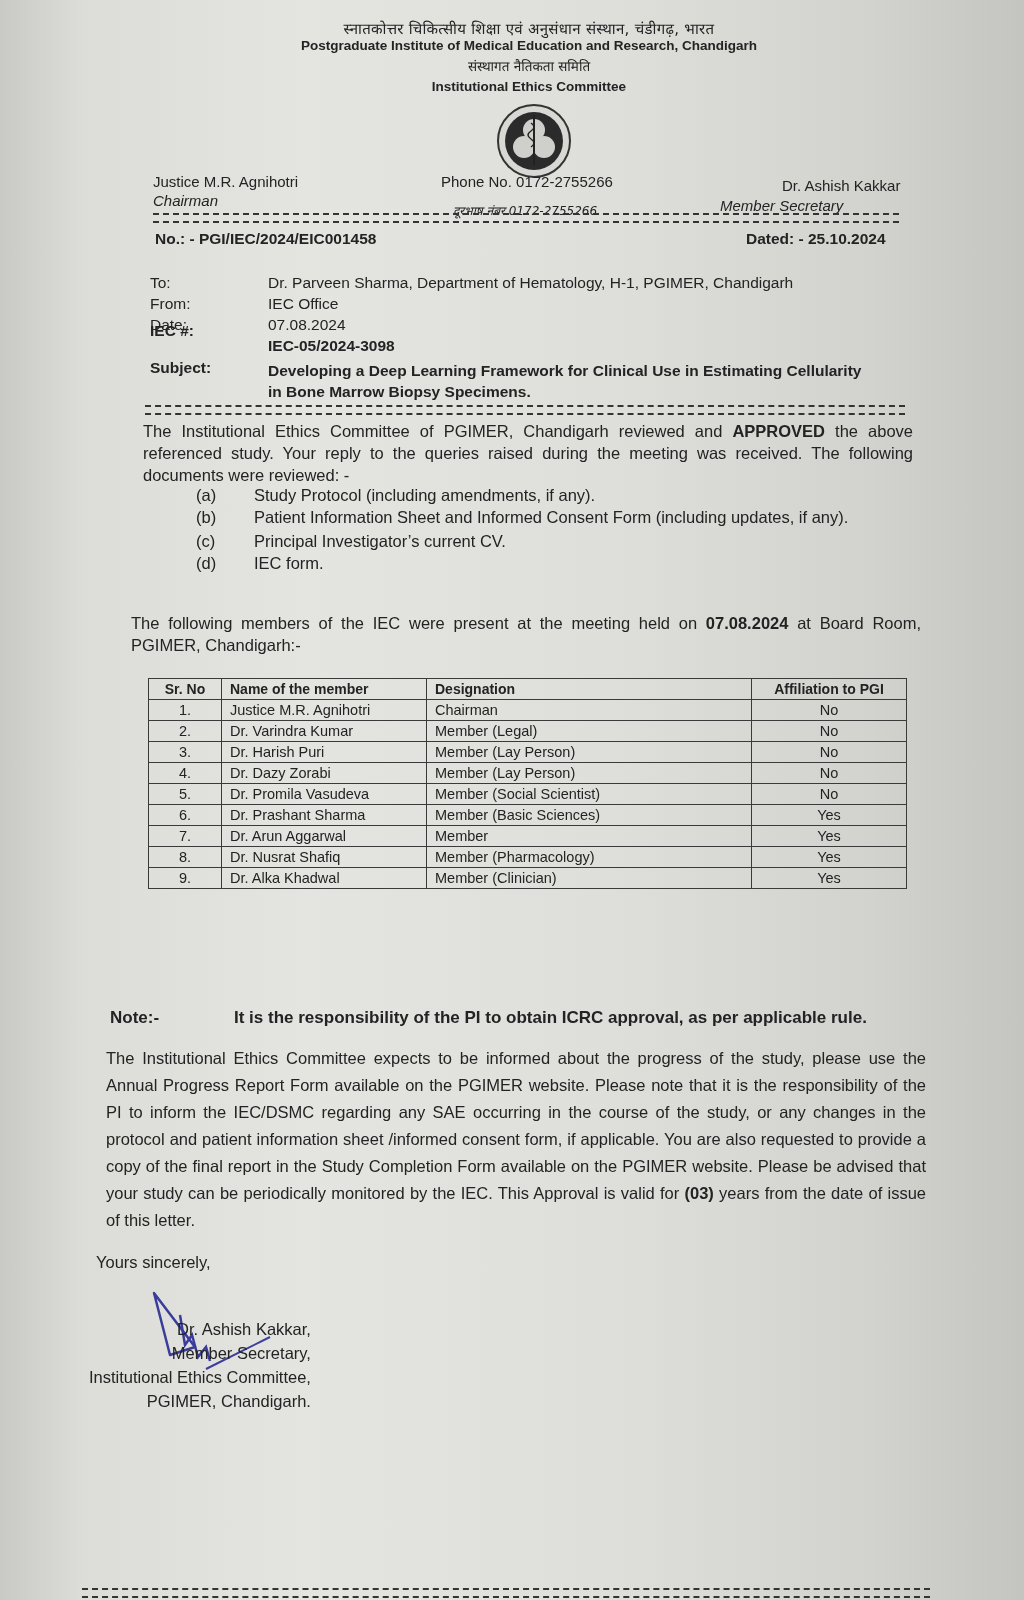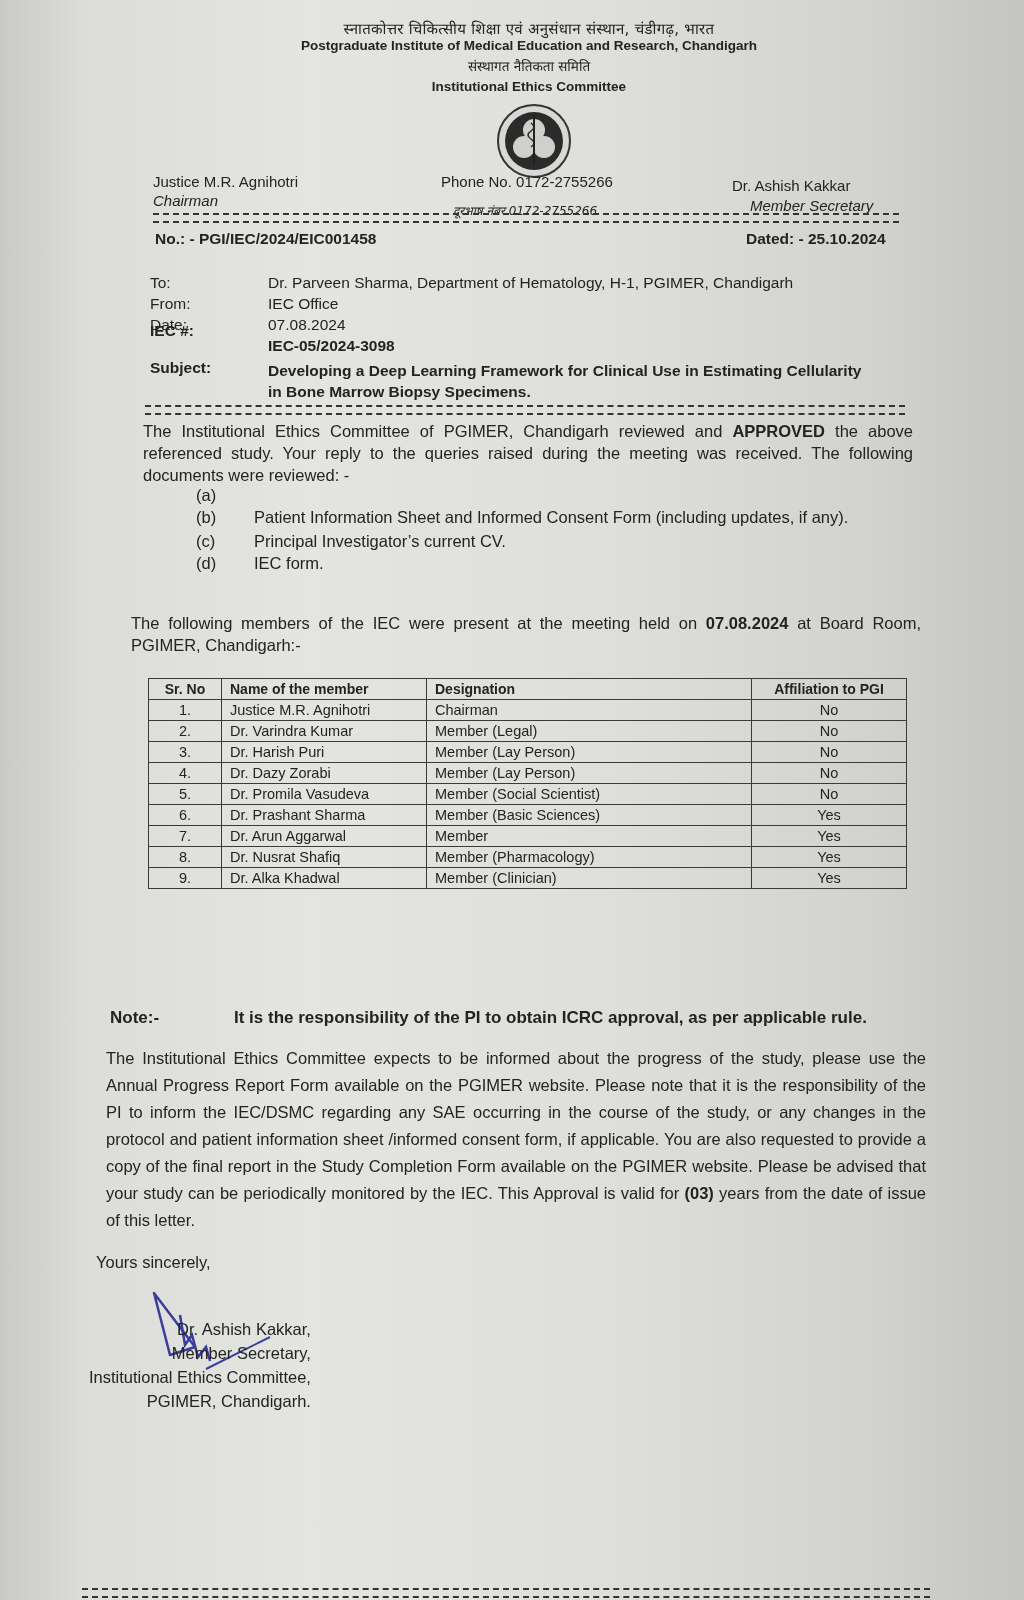--- a/index.html
+++ b/index.html
@@ -52,22 +52,22 @@
     <circle cx="28" cy="44" r="11" fill="#cfcfcb"></circle>
     <circle cx="48" cy="44" r="11" fill="#cfcfcb"></circle>
     <line x1="38" y1="12" x2="38" y2="62" stroke="#222" stroke-width="2"></line>
     <path d="M35 20 q6 4 0 8 q-6 4 0 8 q6 4 0 8" fill="none" stroke="#222" stroke-width="1.5"></path>
   </svg>
 
   <div class="abs hdr" style="top:173px;left:153px;">Justice M.R. Agnihotri</div>
   <div class="abs hdr italic" style="top:192px;left:153px;">Chairman</div>
   <div class="abs hdr" style="top:173px;left:441px;">Phone No. 0172-2755266</div>
   <div class="abs italic" style="top:202px;left:453px;font-size:12px;font-family:'DejaVu Sans',sans-serif;">दूरभाष नंबर 0172-2755266</div>
-  <div class="abs hdr" style="top:177px;left:732px;">Dr. Ashish Kakkar</div>
-  <div class="abs hdr italic" style="top:197px;left:750px;">Member Secretary</div>
+  <div class="abs hdr" style="top:177px;left:782px;">Dr. Ashish Kakkar</div>
+  <div class="abs hdr italic" style="top:197px;left:720px;">Member Secretary</div>
 
   <div class="abs rule" style="top:213px;left:153px;width:746px;"></div>
 
   <div class="abs bold" style="top:230px;left:155px;font-size:15.5px;">No.: - PGI/IEC/2024/EIC001458</div>
   <div class="abs bold" style="top:230px;left:746px;font-size:15.5px;">Dated: - 25.10.2024</div>
 
   <div class="meta-label" style="top:274px;">To:</div>
   <div class="meta-val" style="top:274px;">Dr. Parveen Sharma, Department of Hematology, H-1, PGIMER, Chandigarh</div>
   <div class="meta-label" style="top:295px;">From:</div>
   <div class="meta-val" style="top:295px;">IEC Office</div>
@@ -81,20 +81,21 @@
 
   <div class="abs rule" style="top:405px;left:145px;width:760px;"></div>
 
   <div class="abs para" style="top:420px;left:143px;width:770px;">
     <span>The Institutional Ethics Committee of PGIMER, Chandigarh reviewed and </span><b>APPROVED</b><span> the above referenced study. Your reply to the queries raised during the meeting was received. The following documents were reviewed: -</span>
   </div>
 
   <div class="abs" style="top:484px;left:196px;width:720px;font-size:16.5px;line-height:22px;">
     <div style="display:flex;">
       <span style="width:58px;">(a)</span>
+      <span>Study Protocol (including amendments, if any).</span>
     </div>
     <div style="display:flex;">
       <span style="width:58px;flex:none;">(b)</span>
       <span style="text-align:justify;width:650px;">Patient Information Sheet and Informed Consent Form (including updates, if any).</span>
     </div>
     <div style="display:flex;margin-top:2px;">
       <span style="width:58px;">(c)</span>
       <span>Principal Investigator’s current CV.</span>
     </div>
     <div style="display:flex;">

